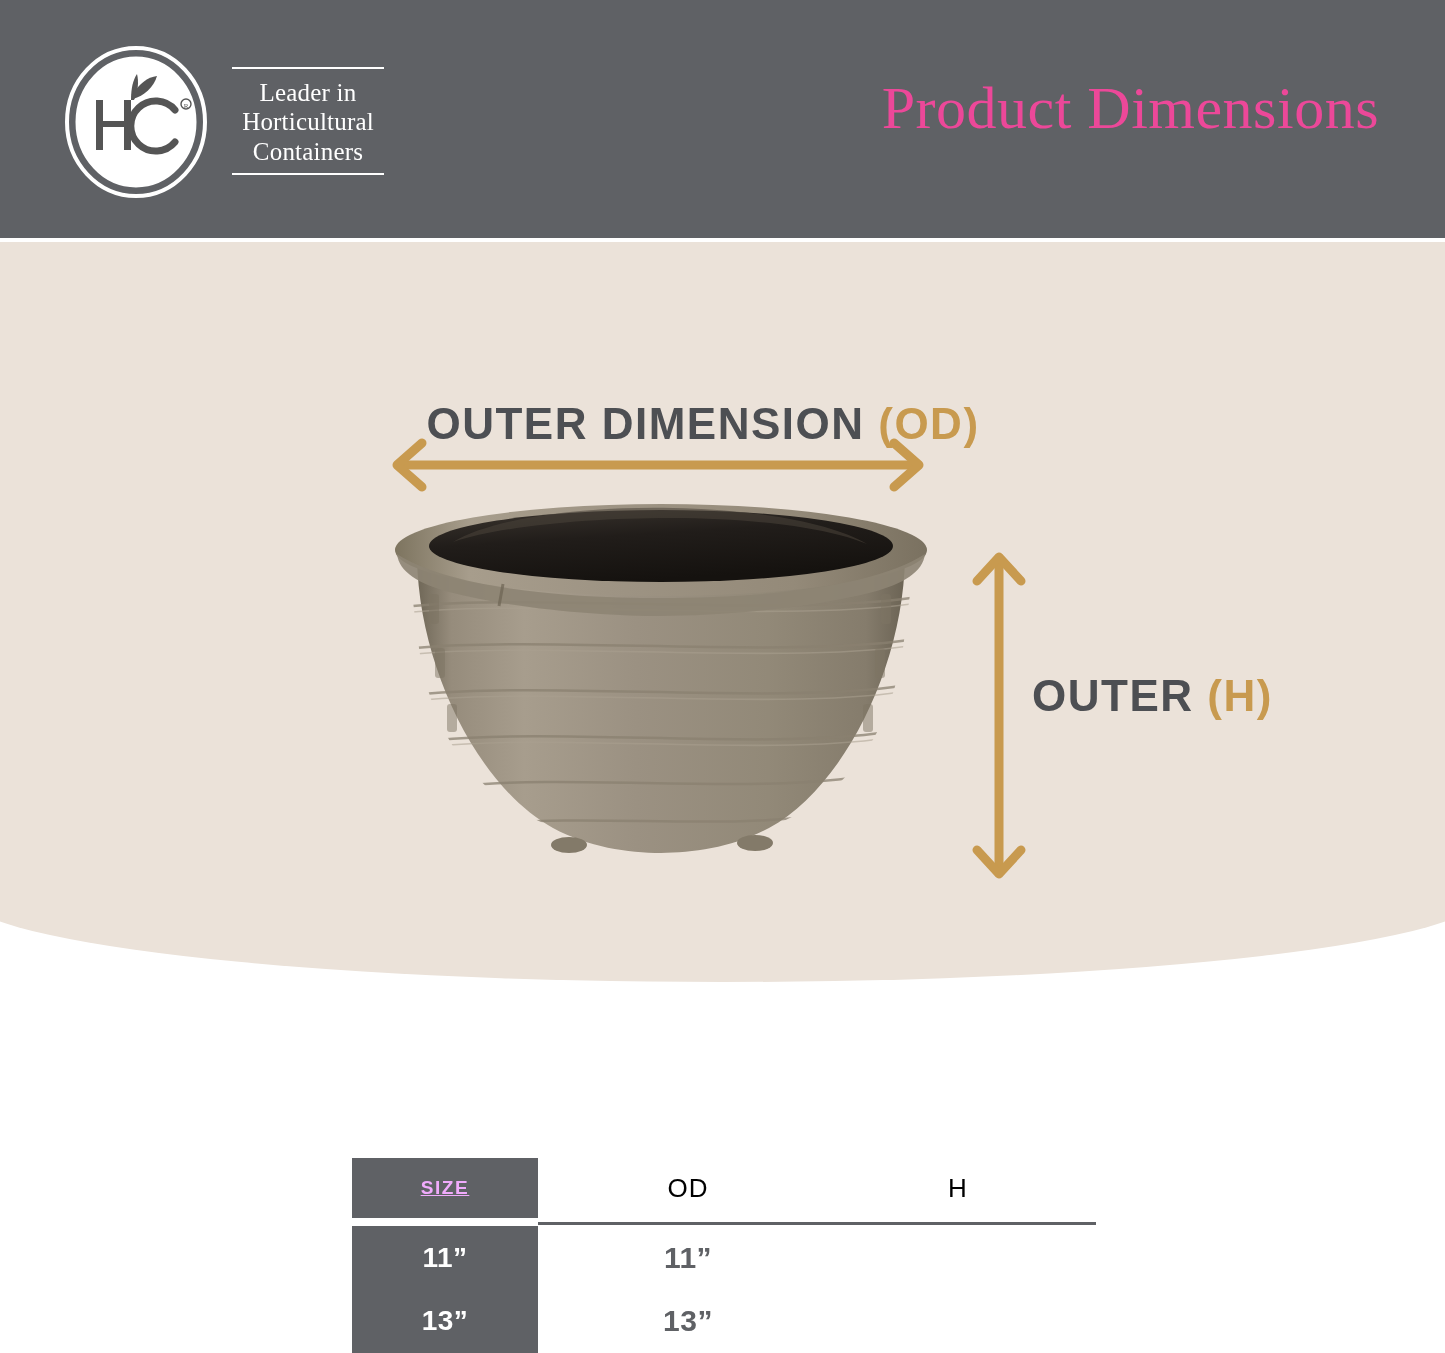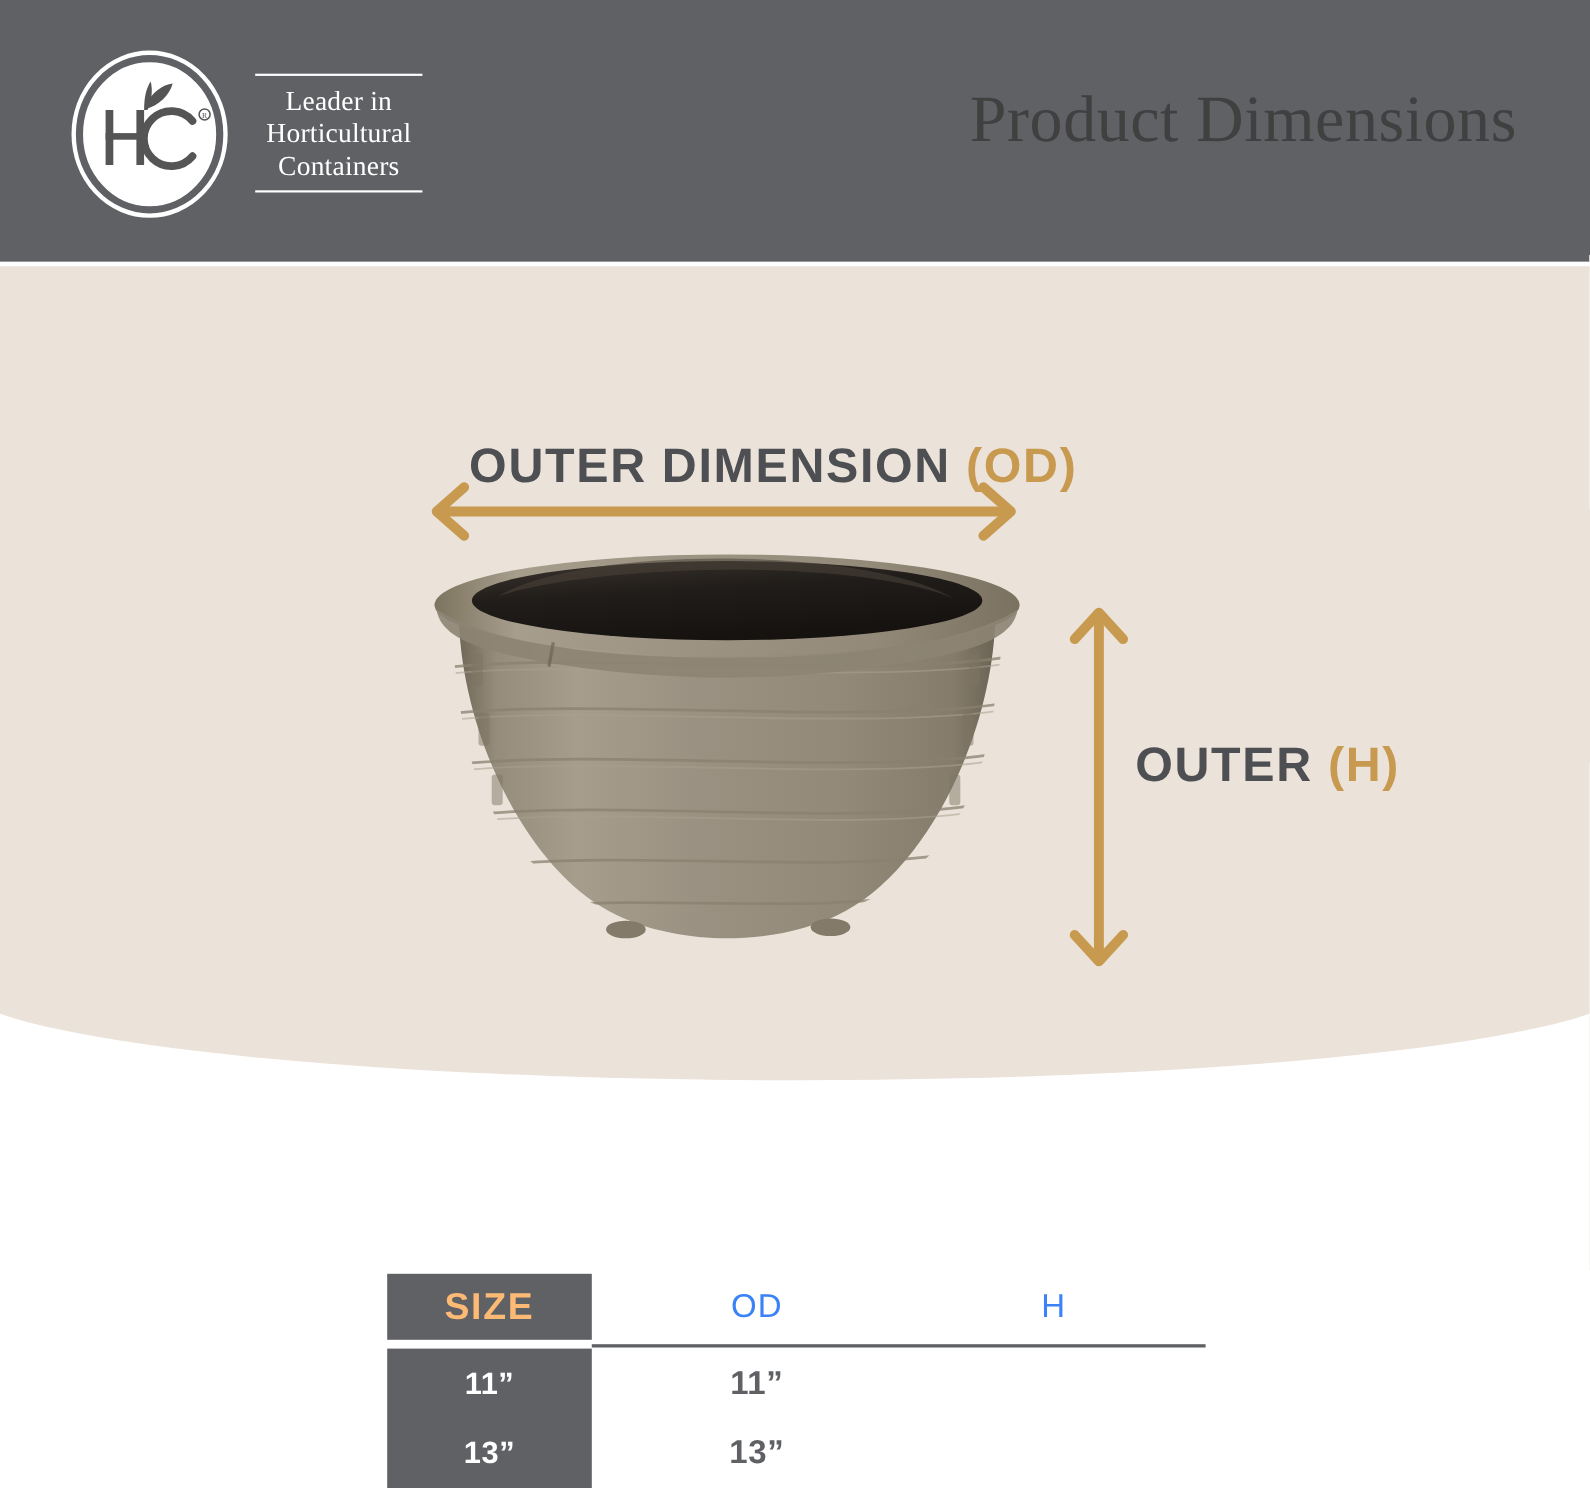--- a/index.html
+++ b/index.html
@@ -68,21 +68,21 @@
     font-size: 25px;
     line-height: 1.17;
     letter-spacing: 0.2px;
     white-space: nowrap;
   }
 
   .header-title {
     position: absolute;
     right: 66px;
     top: 78px;
-    color: #404040;
+    color: #ec4899;
     font-family: "Liberation Serif", serif;
     font-size: 60px;
     line-height: 1;
     letter-spacing: 0.5px;
     white-space: nowrap;
     text-align: right;
   }
 
   
   .beige-panel {
@@ -161,24 +161,25 @@
   .size-head-cell {
     position: absolute;
     left: 0; top: 0;
     width: 186px; height: 60px;
     background: #5f6165;
     display: flex;
     align-items: center;
     justify-content: center;
   }
   .size-head-cell span {
-    color: #fdba74;
-    font-size: 34px;
+    color: #f0abfc;
+    font-size: 19px;
     font-weight: bold;
     letter-spacing: 1.6px;
+    text-decoration: underline;
   }
   .size-body-cell {
     position: absolute;
     left: 0; top: 68px;
     width: 186px; height: 127px;
     background: #5f6165;
   }
   .size-body-cell .sz {
     color: #ffffff;
     font-size: 28px;
@@ -188,22 +189,22 @@
     height: 63px;
     line-height: 63px;
   }
 
   .head-od, .head-h {
     position: absolute;
     top: 0;
     height: 60px;
     line-height: 60px;
     text-align: center;
-    color: #3b82f6;
-    font-size: 30px;
+    color: #000000;
+    font-size: 26px;
     letter-spacing: 1px;
   }
   .head-od { left: 250px; width: 172px; }
   .head-h  { left: 520px; width: 172px; }
 
   .head-divider {
     position: absolute;
     left: 186px;
     top: 64px;
     width: 558px;

